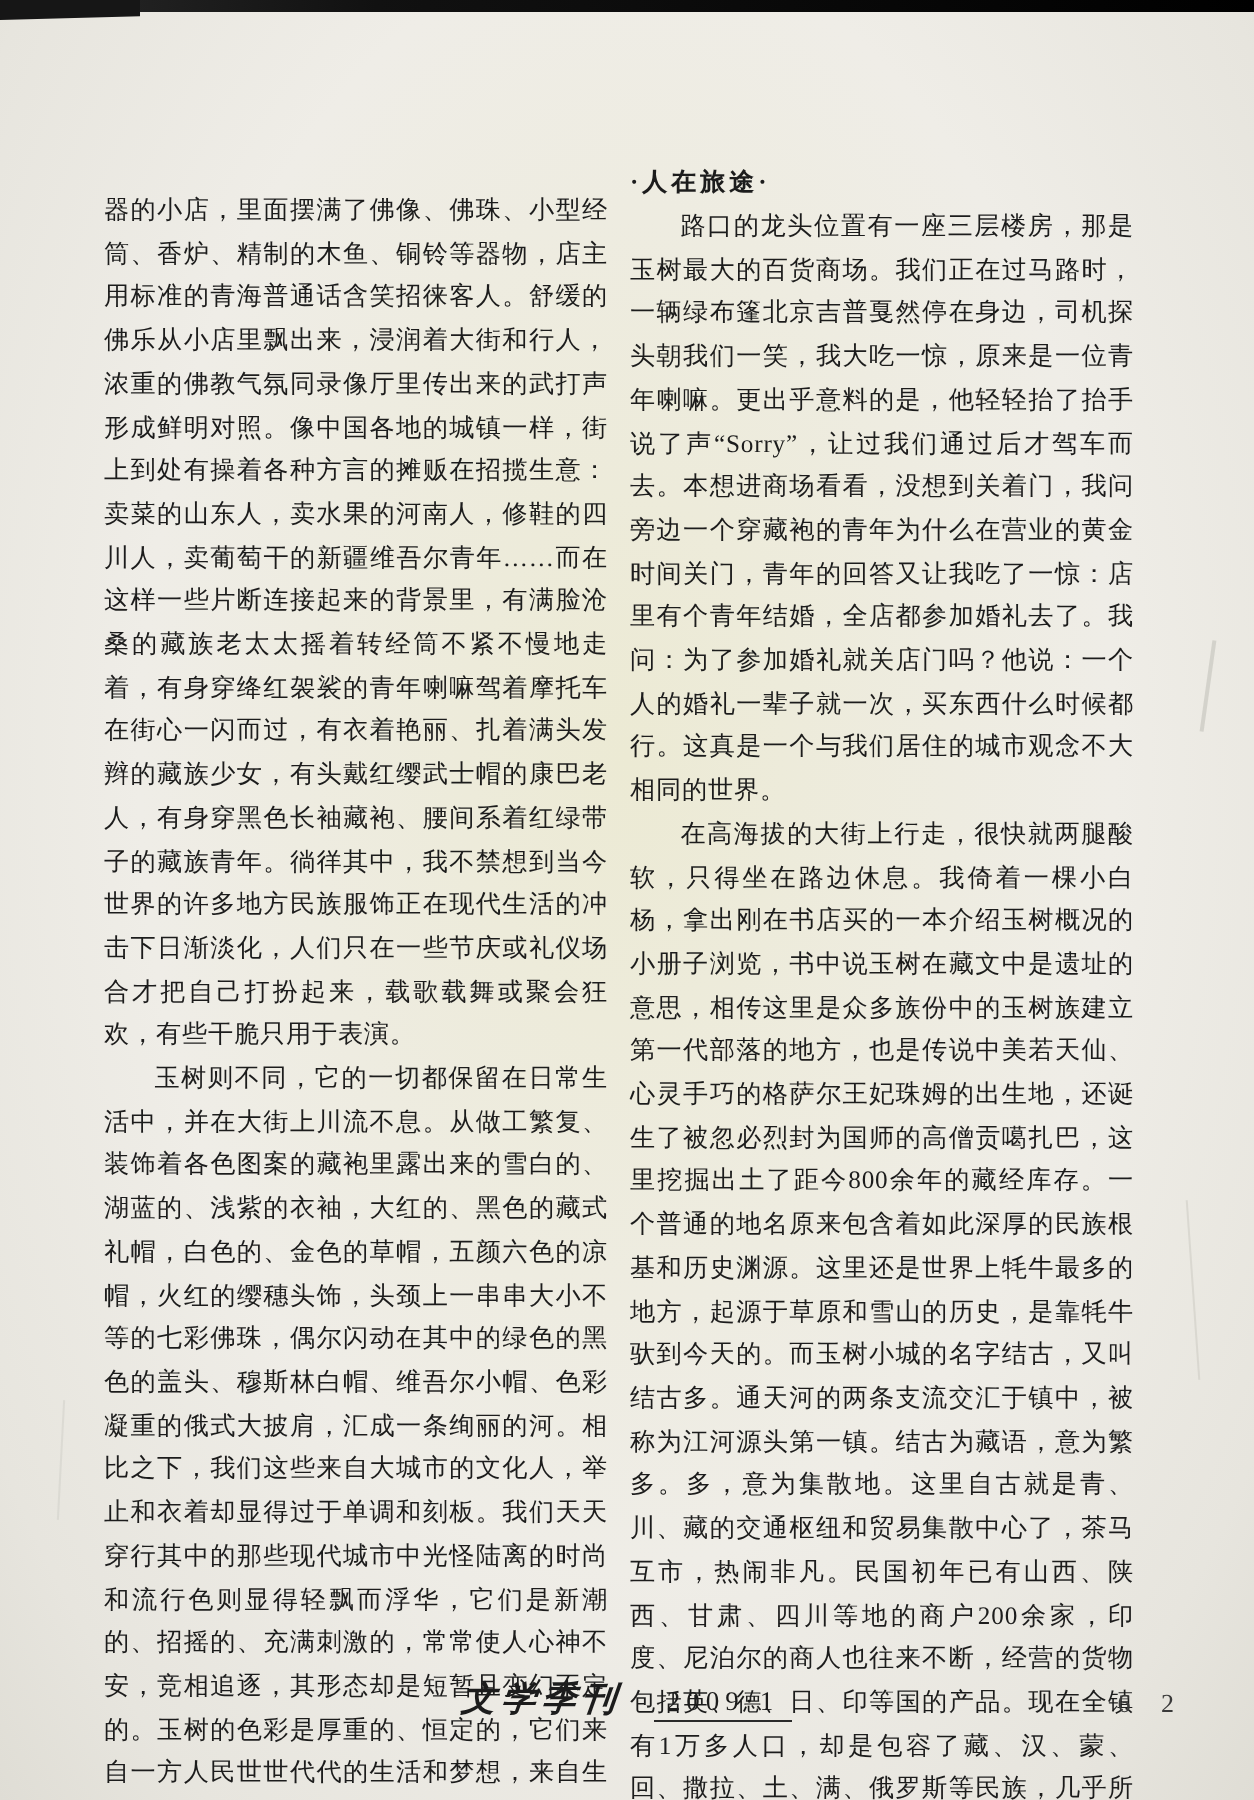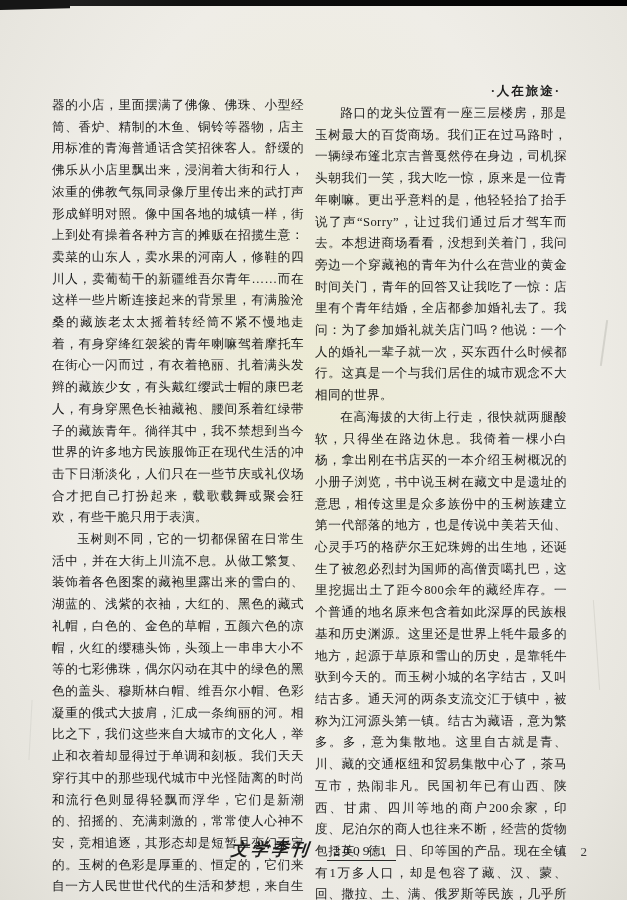--- a/index.html
+++ b/index.html
@@ -56,21 +56,21 @@
     line-height: 21.7px;
     text-align: justify;
     text-justify: inter-ideograph;
     letter-spacing: 0.4px;
   }
   .col-left { padding-top: 13px; }
   .col p { margin: 0; text-indent: 2em; }
   .col p.continuation { text-indent: 0; }
 
   .section-marker {
-    text-align: right;
+    text-align: left;
     padding-right: 6px;
     font-size: 12.5px;
     letter-spacing: 2px;
     font-weight: bold;
     height: 21px;
     line-height: 18px;
   }
 
   .footer {
     position: absolute;

